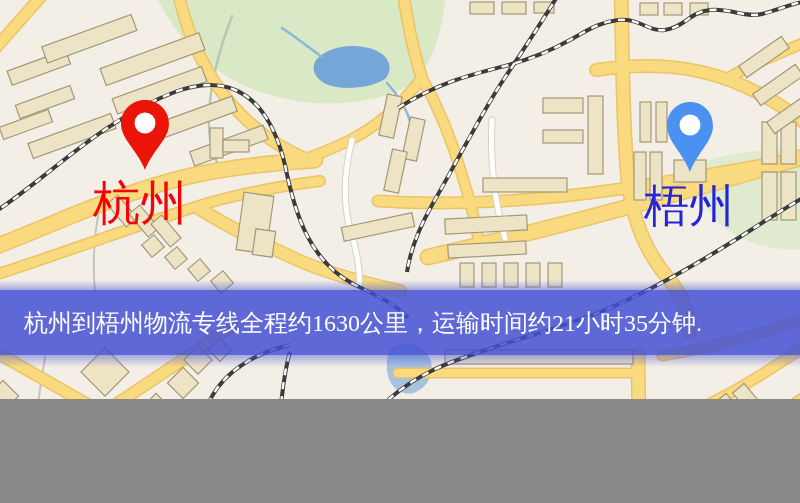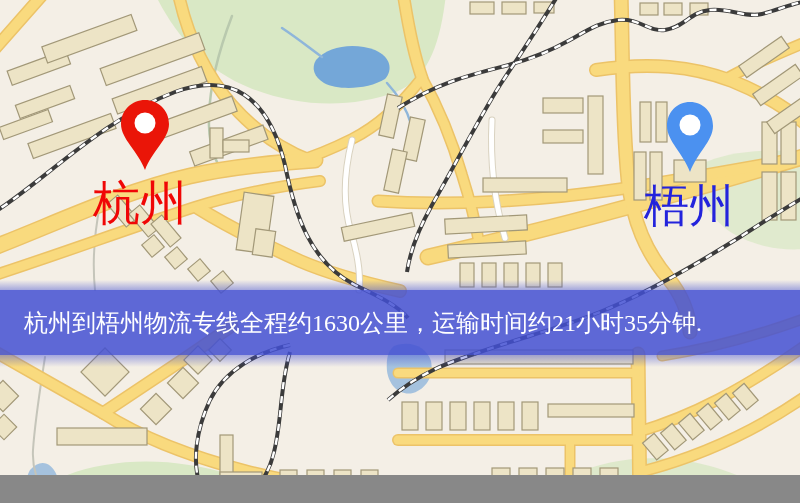--- a/index.html
+++ b/index.html
@@ -1,16 +1,16 @@
 <!DOCTYPE html>
 <html><head>
 <meta charset="utf-8">
 <style>
   html,body{margin:0;padding:0;background:#888;}
-  .screen{position:relative;width:800px;height:475px;overflow:hidden;background:#be185d;
+  .screen{position:relative;width:800px;height:399px;overflow:hidden;background:#be185d;
           font-family:"Liberation Serif","DejaVu Serif",serif;}
   svg{position:absolute;left:0;top:0;display:block;}
   .roads path{fill:none;stroke-linecap:round;stroke-linejoin:round;}
   .minor path.case{fill:none;stroke:#d9d2c0;stroke-width:7;stroke-linecap:round;}
   .minor path.core{fill:none;stroke:#ffffff;stroke-width:5;stroke-linecap:round;}
   .streams path{fill:none;stroke-linecap:round;}
   .s-green{stroke:#b9c9ae;stroke-width:2.5;}
   .s-blue{stroke:#8fb6da;stroke-width:2.5;}
   .s-gray{stroke:#c5c5ba;stroke-width:2;}
   .rail-base path{fill:none;stroke-width:4;stroke-linecap:butt;}

